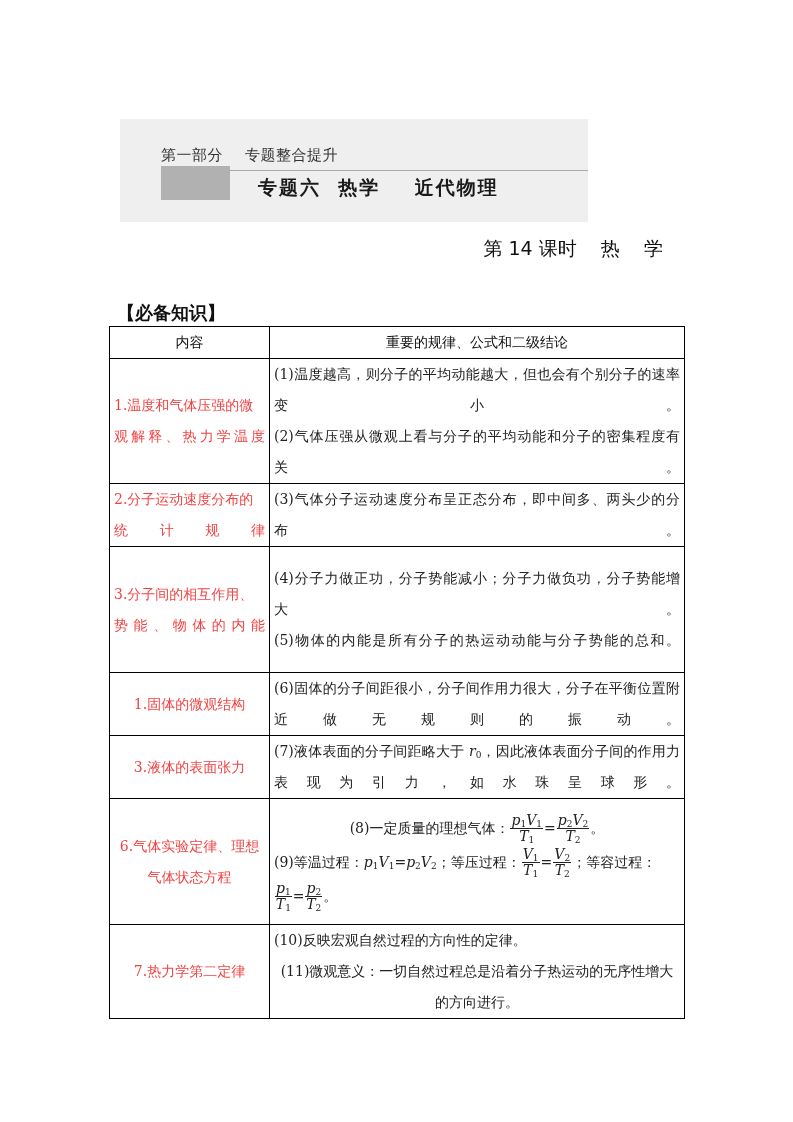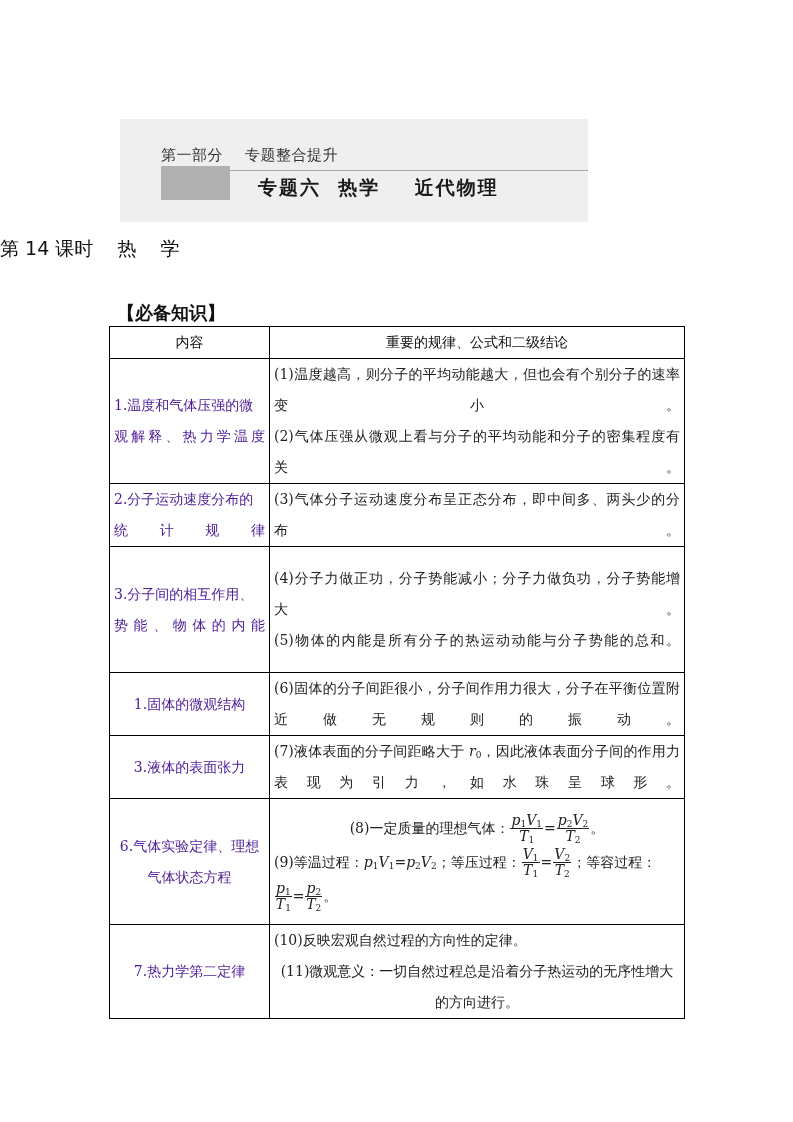--- a/index.html
+++ b/index.html
@@ -9,31 +9,31 @@
   .banner { position: absolute; left: 120px; top: 119px; width: 468px; height: 103px;
             background: #efefef; }
   .banner .part { position: absolute; left: 41px; top: 27px; font-family: "DejaVu Sans", "Liberation Sans", sans-serif;
                   font-size: 15px; color: #333; letter-spacing: 0.5px; white-space: nowrap; }
   .banner .part .sub { margin-left: 22px; }
   .banner .rule { position: absolute; left: 110px; right: 0; top: 51px; height: 1px; background: #a8a8a8; }
   .banner .block { position: absolute; left: 41px; top: 47px; width: 69px; height: 34px; background: #b1b1b1; }
   .banner .topic { position: absolute; left: 138px; top: 56px; font-family: "DejaVu Sans", "Liberation Sans", sans-serif;
                    font-weight: bold; font-size: 19px; color: #1a1a1a; letter-spacing: 2px; white-space: nowrap; }
 
-  .lesson-title { position: absolute; left: 0; width: 663px; top: 236px; text-align: left;
+  .lesson-title { position: absolute; left: 0; width: 663px; top: 236px; text-align: right;
                   font-family: "DejaVu Sans", "Liberation Sans", sans-serif; font-size: 19px; color: #111; white-space: pre; }
 
   .section-label { position: absolute; left: 117px; top: 301px; font-family: "DejaVu Sans", "Liberation Sans", sans-serif;
                    font-size: 18px; font-weight: bold; color: #111; }
 
   table.knowledge { position: absolute; left: 109px; top: 326px; width: 576px; border-collapse: collapse;
                     font-size: 14px; line-height: 31px; }
   table.knowledge td, table.knowledge th { border: 1px solid #000; vertical-align: middle; padding: 0 4px; }
   table.knowledge th { font-weight: normal; font-family: "DejaVu Sans", "Liberation Sans", sans-serif; text-align: center; height: 31px; }
-  table.knowledge td.c1 { width: 151px; text-align: left; color: #4c1d95; }
+  table.knowledge td.c1 { width: 151px; text-align: left; color: #ef4444; }
   table.knowledge td.c1.center { text-align: center; }
   table.knowledge td.c2 { text-align: left; color: #222; }
   .just { text-align: justify; text-align-last: justify; }
   .center { text-align: center; }
   i.var { font-style: italic; }
   sub { font-size: 9px; vertical-align: -2px; line-height: 0; }
 
   .frac { display: inline-block; vertical-align: middle; text-align: center; line-height: 15px; margin: 0 1px; }
   .frac .num { display: block; border-bottom: 1px solid #222; padding: 0 1px; }
   .frac .den { display: block; }

